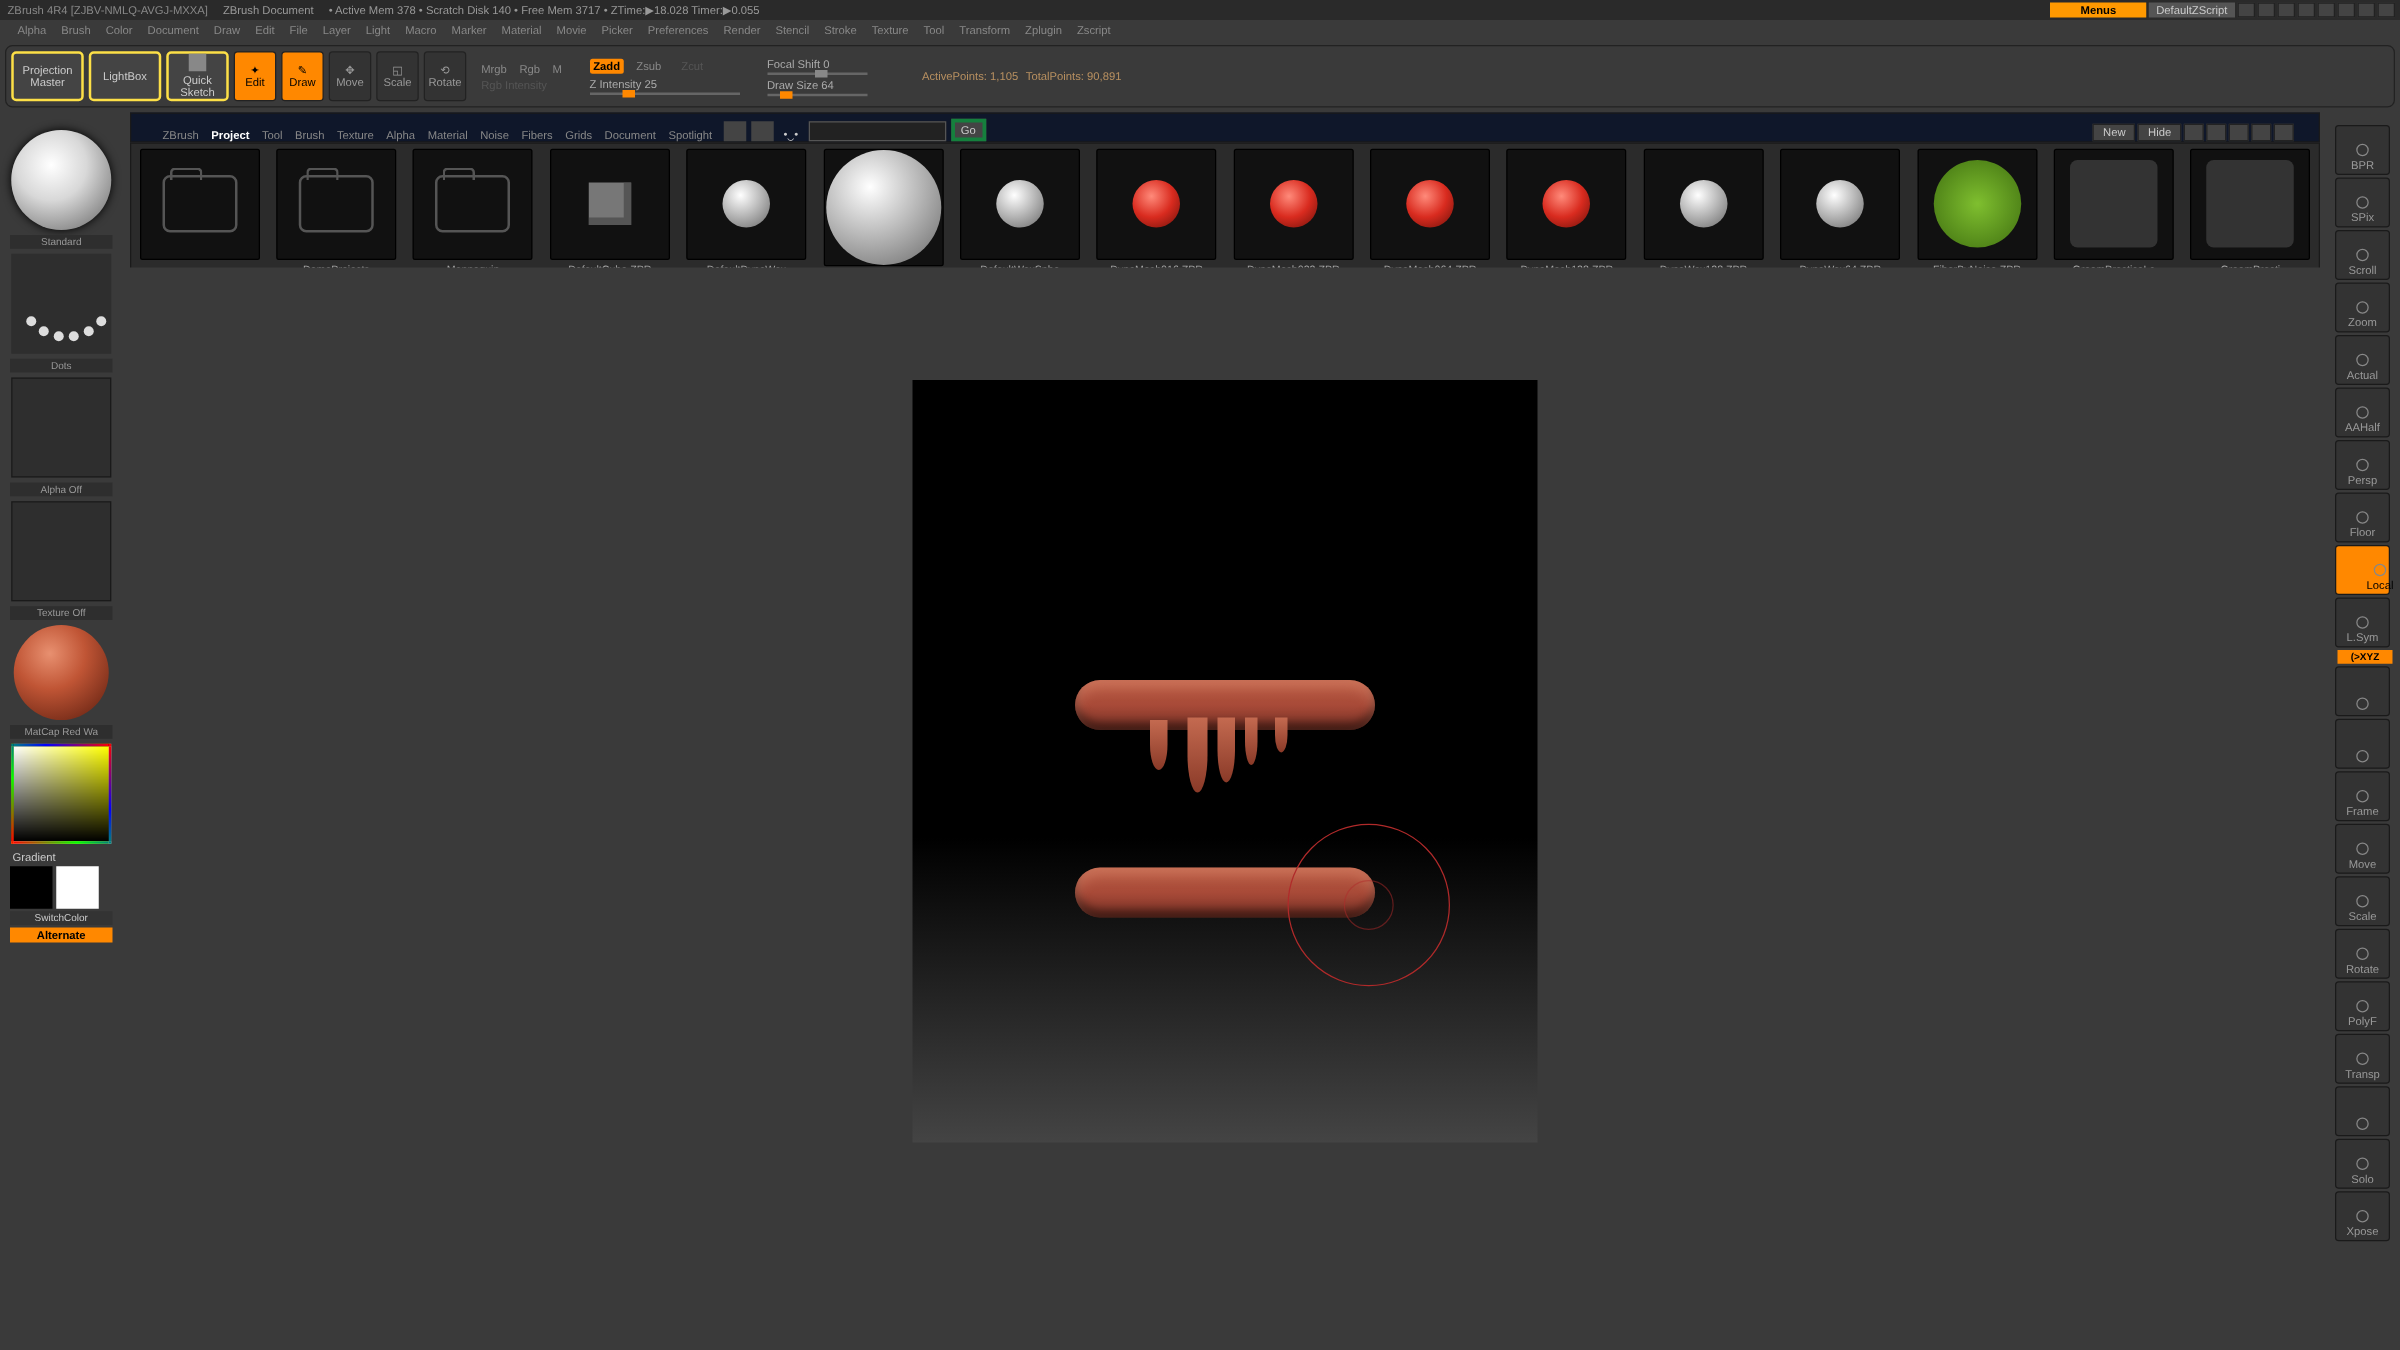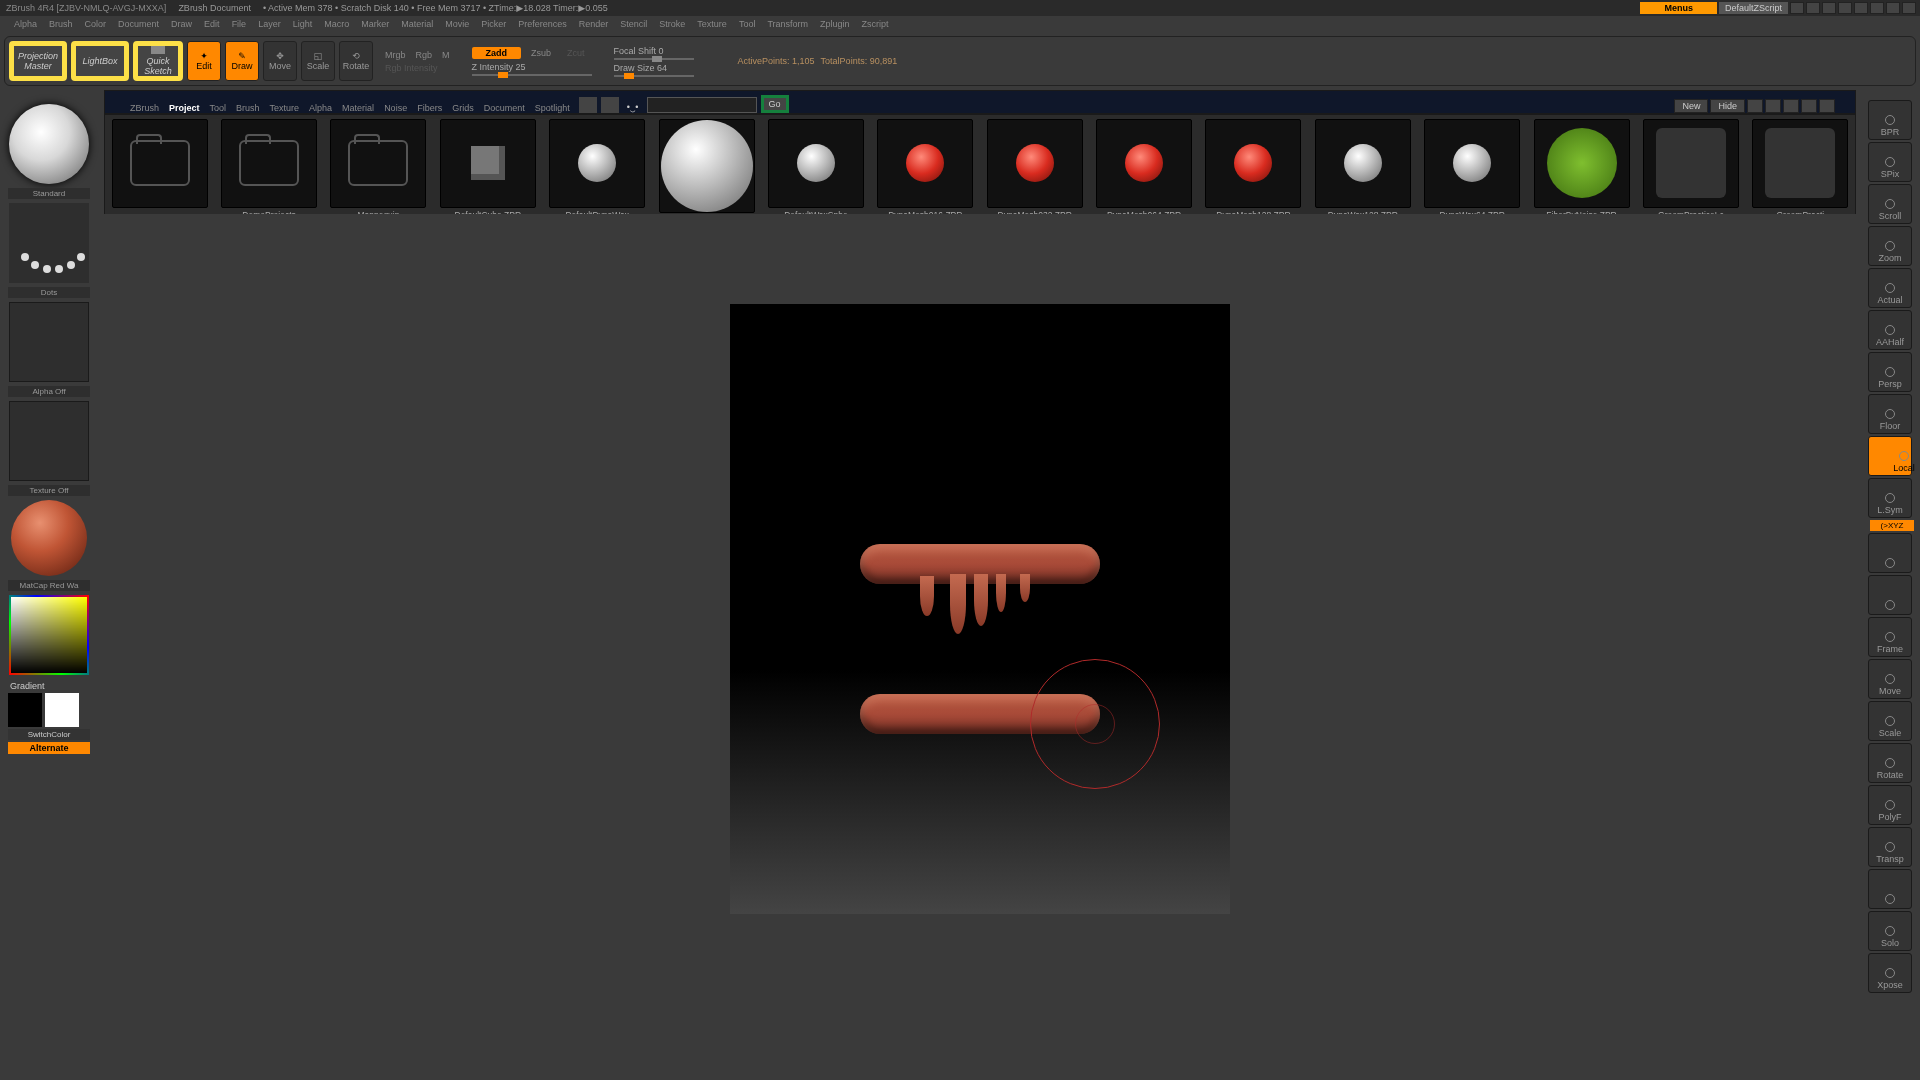--- a/index.html
+++ b/index.html
@@ -14,26 +14,26 @@
 .titlebar .right .menus-btn { background:#ff9900; color:#000; padding:0 24px; height:12px; line-height:12px; font-weight:bold; }
 .titlebar .right .zscript { background:#555; color:#ccc; padding:0 6px; height:12px; line-height:12px; }
 .tb-ico { width:14px; height:12px; background:#444; border:1px solid #222; }
 
 
 .menubar { height:16px; background:#3a3a3a; display:flex; align-items:center; padding:0 8px; }
 .menubar span { color:#888; padding:0 6px; cursor:pointer; }
 
 
 .topshelf { margin:4px; height:50px; background:#3a3a3a; border:1px solid #222; border-radius:6px; display:flex; align-items:center; padding:4px; gap:4px; }
-.shelfbtn { width:58px; height:40px; background:#444; border-radius:4px; border:5px solid #fde047; display:flex; flex-direction:column; align-items:center; justify-content:center; color:#ccc; font-size:9px; text-align:center;font-style:italic; }
+.shelfbtn { width:58px; height:40px; background:#444; border-radius:4px; border:2px solid #fde047; display:flex; flex-direction:column; align-items:center; justify-content:center; color:#ccc; font-size:9px; text-align:center; }
 .smbtn { width:34px; height:40px; background:#333; border-radius:3px; border:1px solid #222; display:flex; flex-direction:column; align-items:center; justify-content:center; color:#999; font-size:8px; }
 .smbtn.active { background:#ff8800; color:#000; }
 .shelflabel { color:#888; font-size:9px; }
 .shelflabel.dim { color:#555; }
-.pill { background:#ff8800; color:#000; padding:1px 14px; border-radius:2px; font-weight:bold; }
+.pill { background:#ff8800; color:#000; padding:1px 3px; border-radius:2px; font-weight:bold; }
 .pillg { color:#888; padding:1px 6px; }
 .slider { color:#aaa; font-size:9px; }
 .slider .track { width:120px; height:2px; background:#666; position:relative; margin-top:2px; }
 .slider .thumb { width:10px; height:6px; background:#ff8800; position:absolute; top:-2px; }
 
 
 .lbbar { margin:0 4px; height:24px; background:#0f172a; border:1px solid #1a1a1a; display:flex; align-items:flex-end; gap:4px; padding:0 20px; }
 .lbtab { color:#888; padding:0 5px; }
 .lbtab.active { color:#fff; font-weight:bold; }
 .lbarrow { width:18px; height:16px; background:#444; }
@@ -74,21 +74,21 @@
 .grad { color:#ccc; font-size:9px; padding:2px 6px; }
 .switchc { background:#333; color:#ccc; font-size:8px; text-align:center; padding:1px; margin:0 4px; }
 .altbtn { background:#ff8800; color:#000; font-size:9px; font-weight:bold; text-align:center; padding:1px; margin:2px 4px; }
 .strokebox { width:80px; height:80px; margin:4px auto; background:#2e2e2e; position:relative; }
 .dots-arc div { position:absolute; width:8px; height:8px; background:#ddd; border-radius:50%; }
 
 
 .rtray { position:absolute; right:4px; top:100px; width:48px; display:flex; flex-direction:column; gap:2px; }
 .rbtn { width:44px; height:40px; background:#333; border:1px solid #1a1a1a; border-radius:3px; display:flex; flex-direction:column; align-items:center; justify-content:flex-end; color:#999; font-size:7.5px; padding-bottom:2px; position:relative; }
 .rbtn.active { background:#ff8800; color:#000;padding-left:28px; }
-.xyz { background:#ff8800; color:#000; font-size:8px; font-weight:normal; text-align:center; padding:1px; margin:0 2px; }
+.xyz { background:#ff8800; color:#000; font-size:8px; font-weight:bold; text-align:center; padding:1px; margin:0 2px; }
 .pinico { width:10px;height:10px; border:1px solid #888; border-radius:50%; margin:10px auto 2px; }
 
 
 .lb-right { margin-left:auto; display:flex; gap:2px; align-items:center; }
 .lb-right .btn { background:#444; border:1px solid #222; color:#ccc; padding:1px 7px; }
 .gridico { width:16px; height:14px; background:#444; border:1px solid #222; }
 </style>
 </head>
 <body>
 

